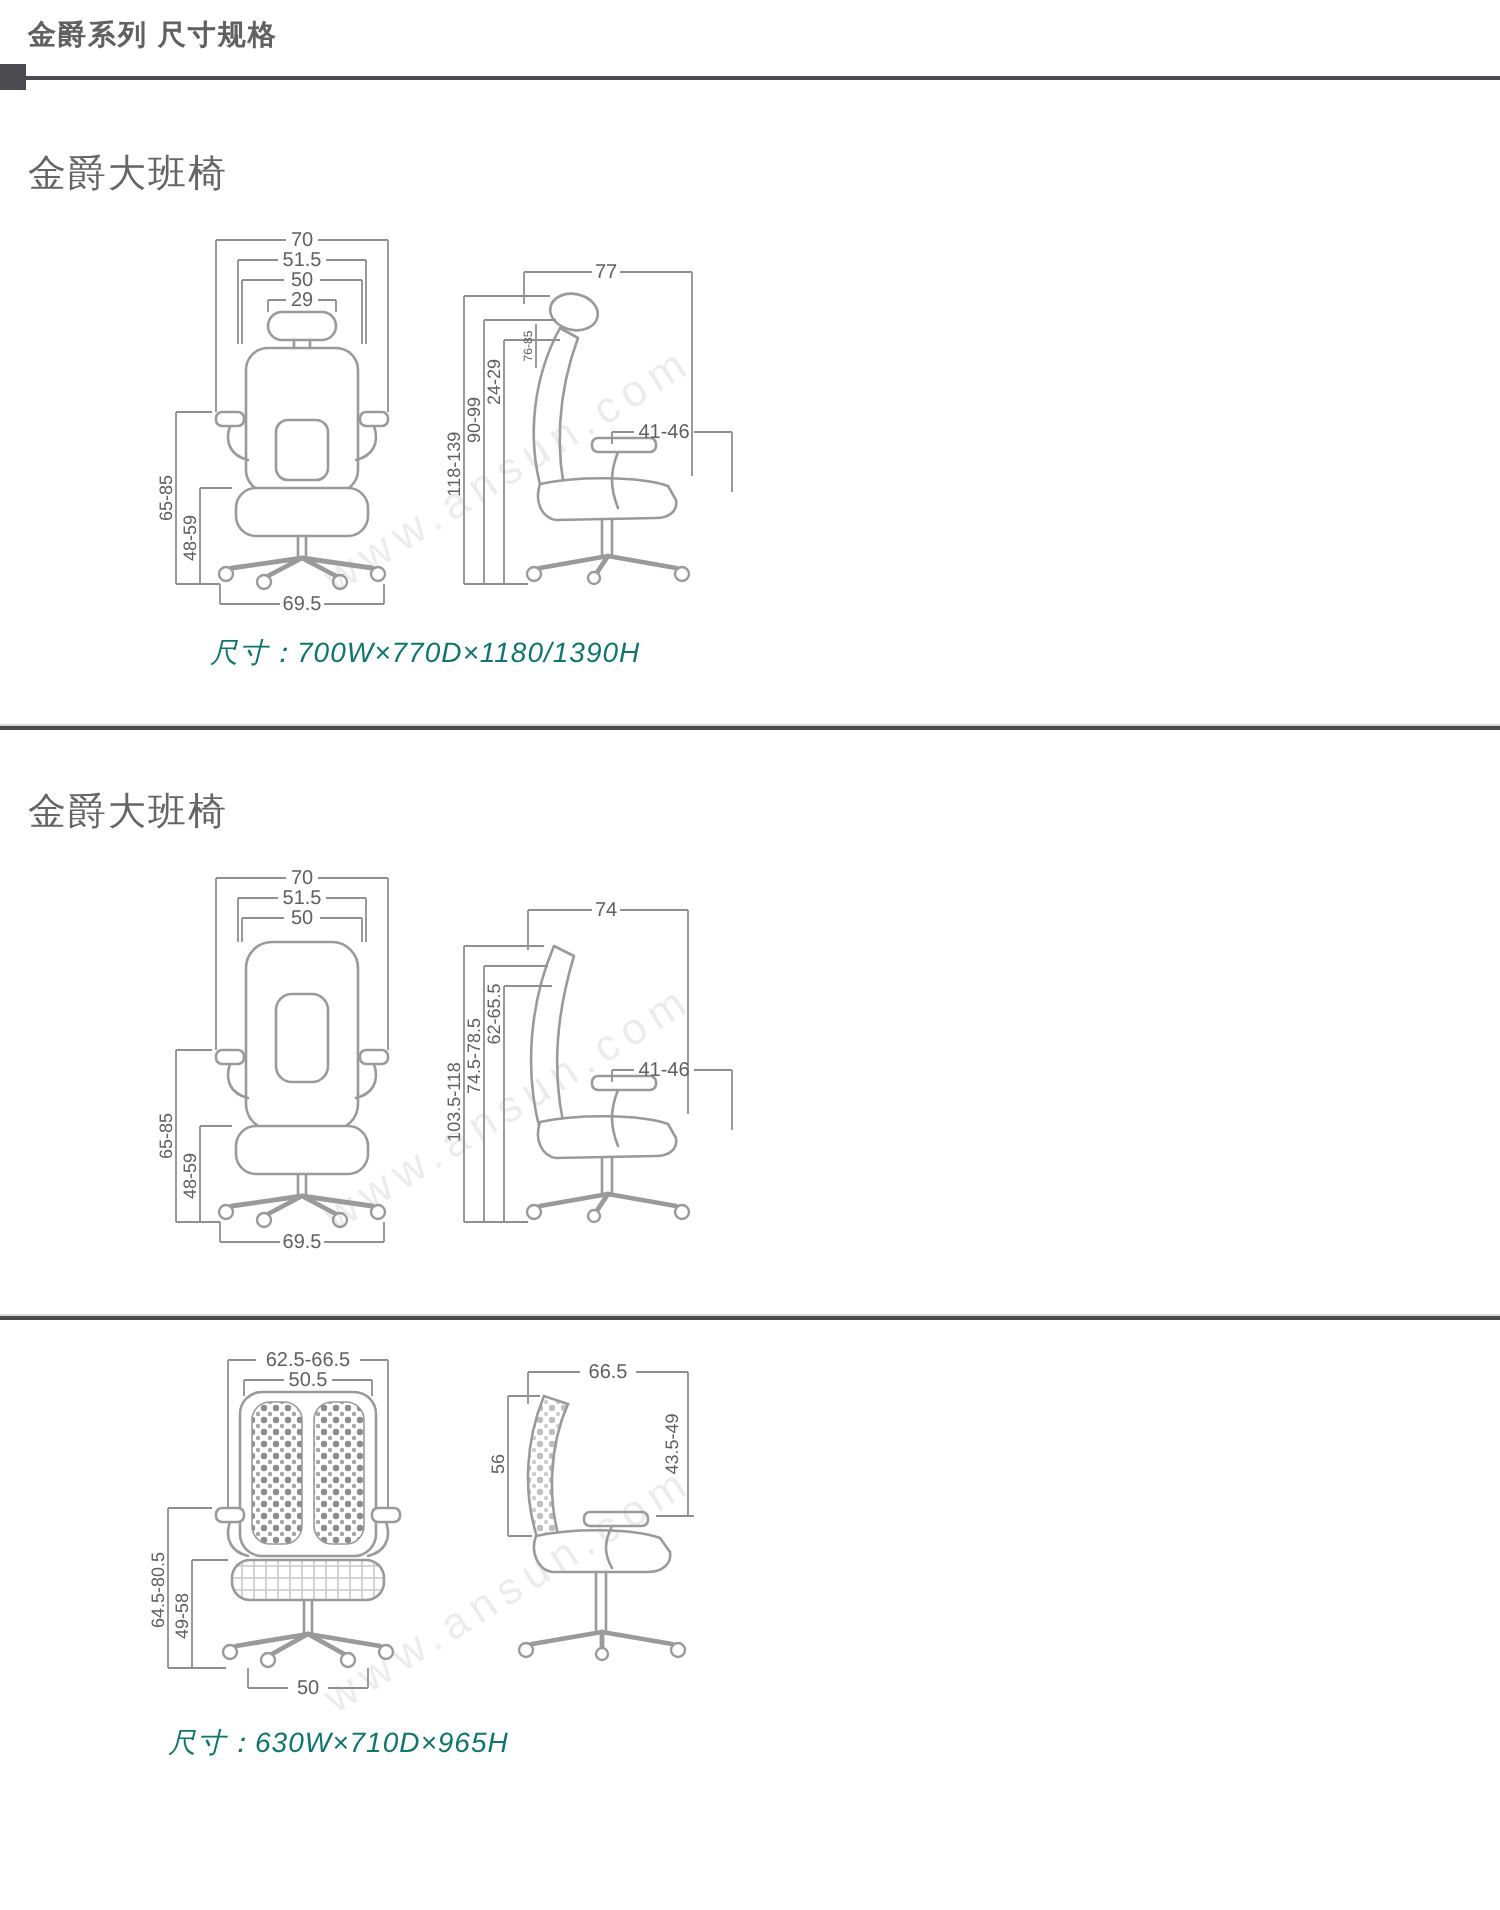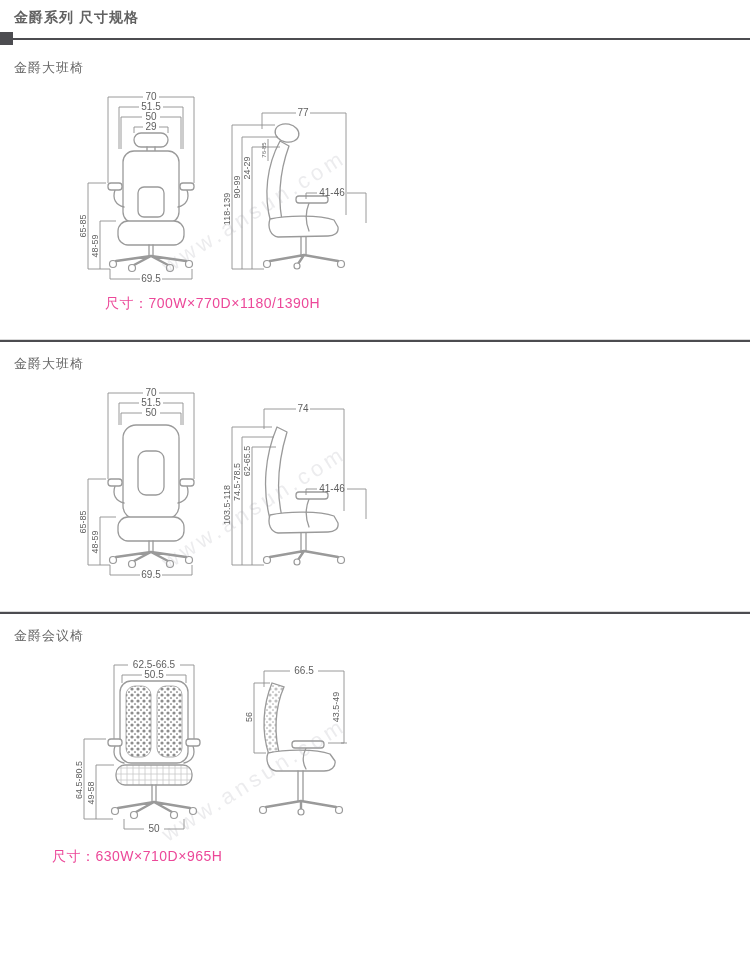--- a/index.html
+++ b/index.html
@@ -5,24 +5,24 @@
   html,body{margin:0;padding:0;background:#fff;}
   .page{width:750px;min-height:955px;background:#fff;position:relative;
         font-family:"Liberation Sans","DejaVu Sans",sans-serif;color:#5e5e5e;}
   
   .hdr{padding-top:9px;}
   .hdr-title{margin:0 0 0 14px;font-size:14px;font-weight:bold;color:#616161;letter-spacing:1px;}
   .hdr-rule{position:relative;height:14px;margin-top:5px;}
   .hdr-rule .bar{position:absolute;left:0;right:0;top:6px;height:2px;background:#4c4c50;}
   .hdr-rule .sq{position:absolute;left:0;top:0;width:13px;height:13px;background:#4c4c50;}
   
-  .sec-title{margin:13px 0 0 14px;font-size:13px;color:#666;letter-spacing:1px;}
+  .sec-title{margin:28px 0 0 14px;font-size:19px;color:#666;letter-spacing:1px;}
   .dwg-wrap{position:relative;margin:12px 0 0 58px;width:330px;}
-  .caption{margin:6px 0 0 105px;font-size:14px;color:#ec4899;letter-spacing:.5px;}
-  .caption.c3{margin-left:52px;}
+  .caption{margin:6px 0 0 105px;font-size:14px;color:#0f766e;letter-spacing:.5px;font-style:italic;}
+  .caption.c3{margin-left:84px;}
   .divider{margin-top:26px;height:2px;background:#4c4c50;border-top:1px solid #d9d9d9;}
   
   svg{display:block;}
   .ol{fill:#fff;stroke:#9a9a9a;stroke-width:1.3;stroke-linejoin:round;stroke-linecap:round;}
   .oln{fill:none;stroke:#9a9a9a;stroke-width:1.3;stroke-linejoin:round;stroke-linecap:round;}
   .leg{fill:none;stroke:#9a9a9a;stroke-width:2.4;stroke-linecap:round;}
   .cs{fill:#fff;stroke:#9a9a9a;stroke-width:1.2;}
   .dim{fill:none;stroke:#8f8f8f;stroke-width:0.9;}
   .lbl{fill:#606060;font-size:10px;text-anchor:middle;font-family:"Liberation Sans","DejaVu Sans",sans-serif;}
   .lbls{font-size:9px;}
@@ -205,21 +205,20 @@
           <text class="lbl" x="274" y="107">41-46</text>
         </g>
       </svg>
     </div>
 
   </section>
 
   <div class="divider"></div>
 
   <section>
-    <div class="sec-title">金爵会议椅</div>
 
     <div class="dwg-wrap">
       <div class="wm">www.ansun.com</div>
       <svg width="330" height="185" viewBox="0 0 330 185">
         <defs>
           <pattern id="meshDark" width="6" height="6" patternUnits="userSpaceOnUse">
             <circle cx="2" cy="2" r="1.6" fill="#8d8d8d"></circle>
             <circle cx="5" cy="5" r="1.1" fill="#a6a6a6"></circle>
           </pattern>
           <pattern id="meshLight" width="6" height="6" patternUnits="userSpaceOnUse">

